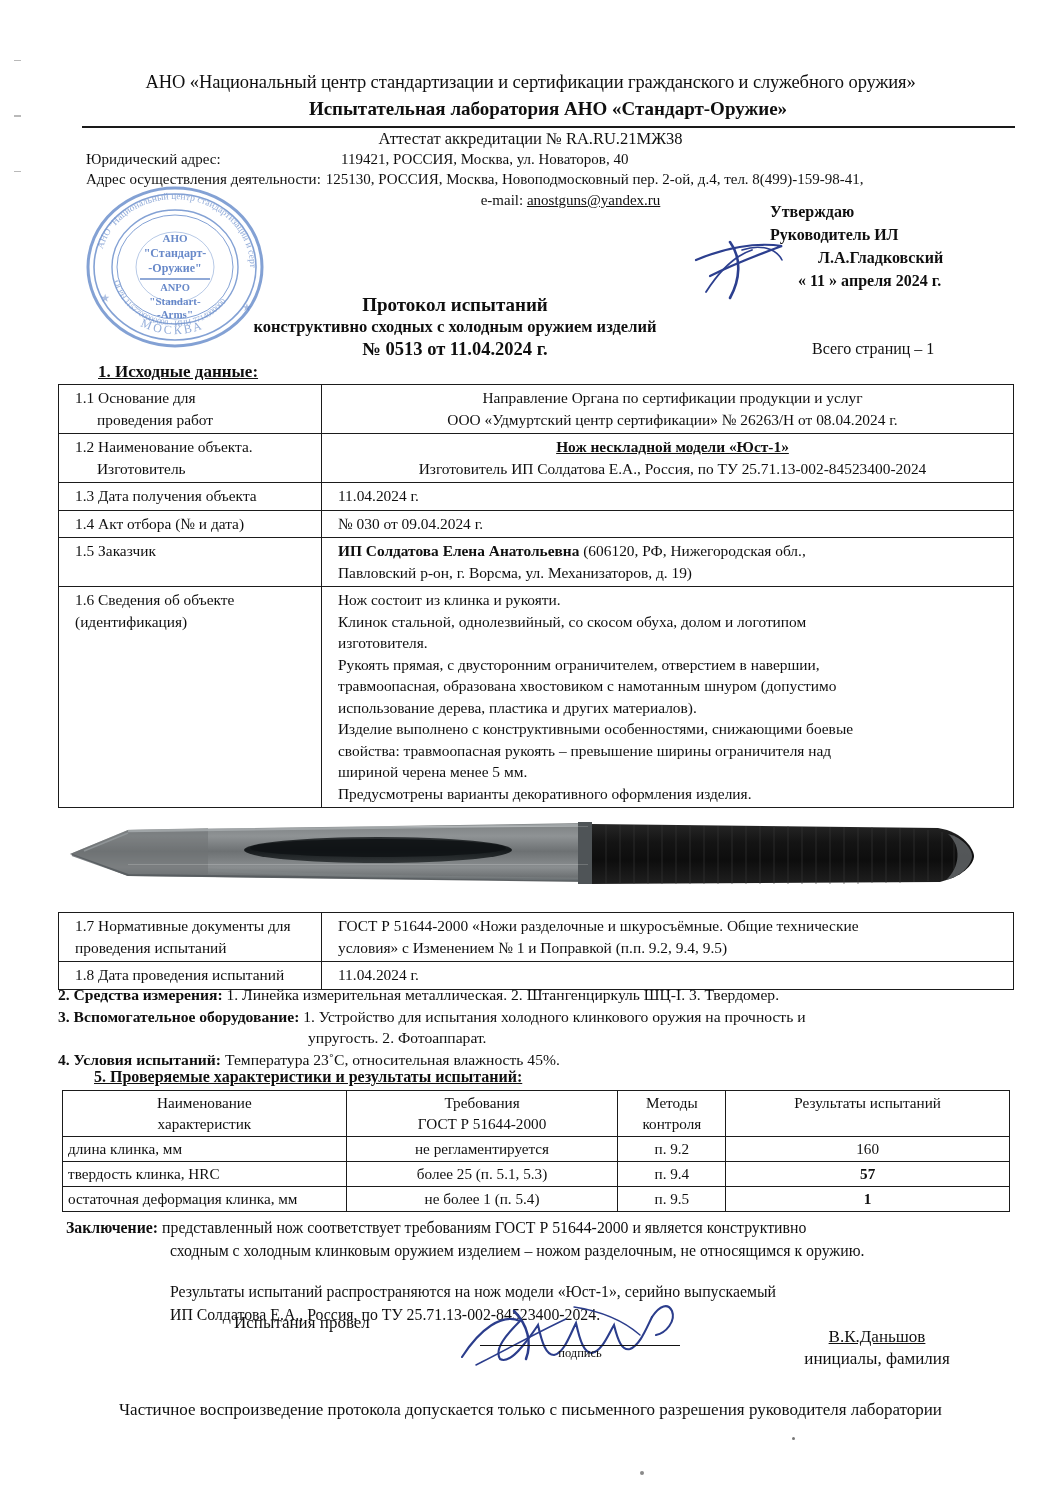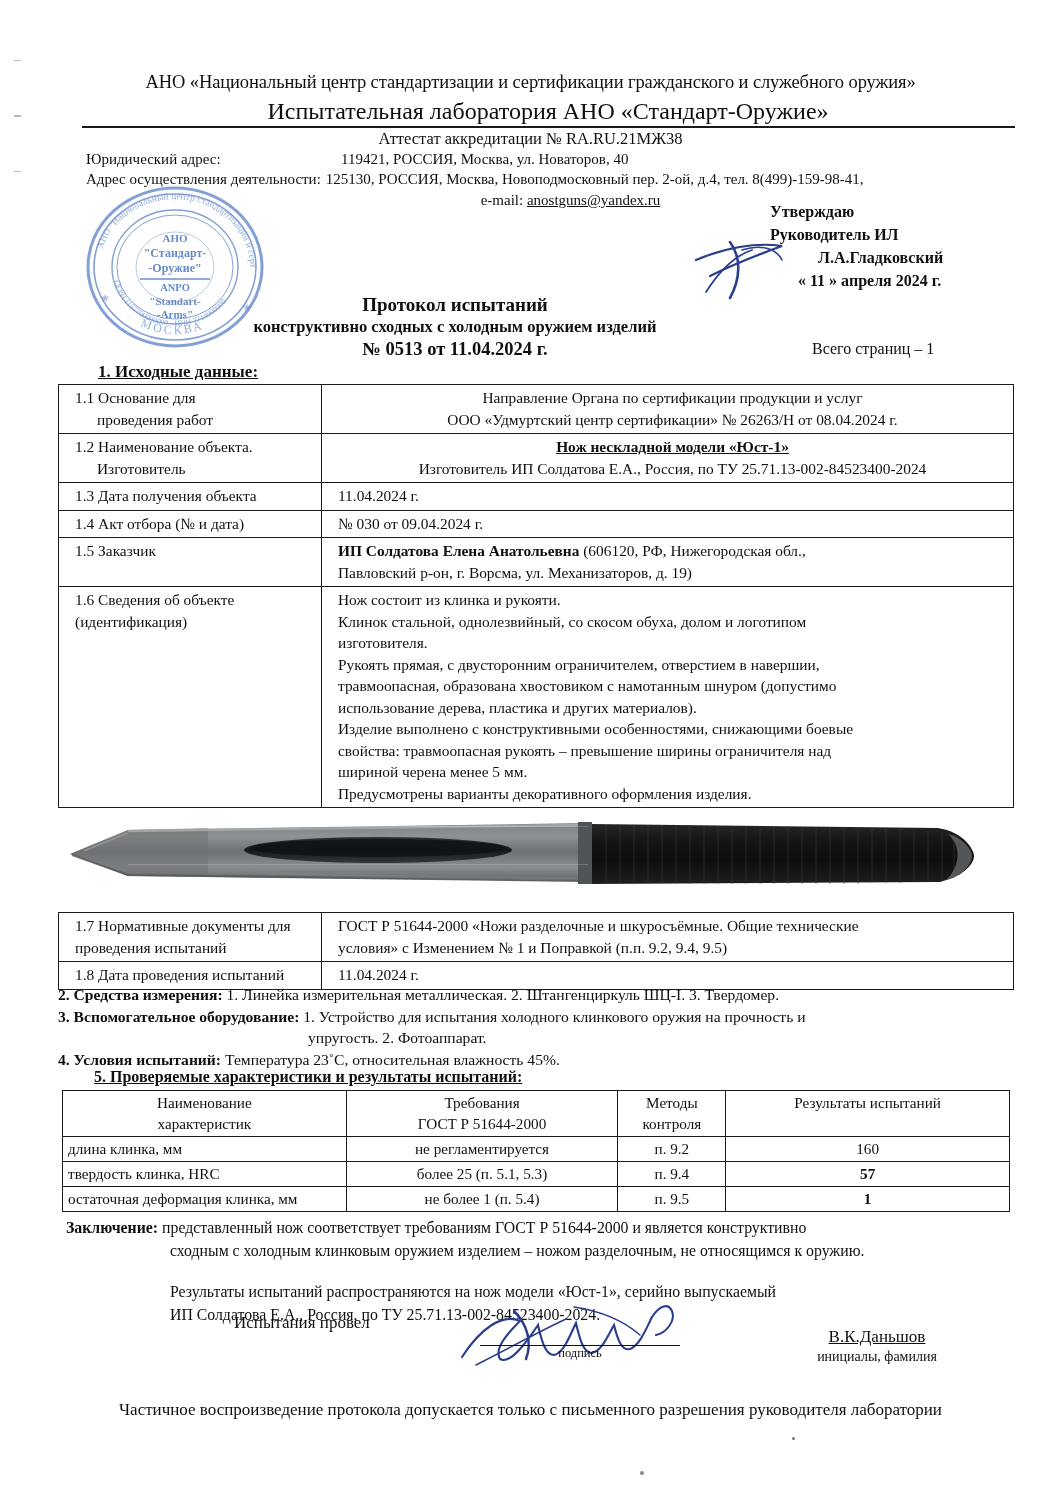--- a/index.html
+++ b/index.html
@@ -27,22 +27,22 @@
     position: absolute;
     top: 72px; left: 0; right: 0;
     text-align: center;
     font-size: 18.5px;
     letter-spacing: -0.1px;
   }
   .lab-line {
     position: absolute;
     top: 98px; left: 0; right: 0;
     text-align: center;
-    font-size: 24px;
-    font-weight: normal;
+    font-size: 19px;
+    font-weight: bold;
     padding-left: 35px;
   }
   .hr-double {
     position: absolute;
     left: 82px; right: 46px;
     top: 126px;
     border-top: 2.2px solid #1a1a1a;
   }
   .attestat {
     position: absolute;
@@ -248,21 +248,21 @@
     width: 190px;
     text-align: center;
     font-size: 17px;
     text-decoration: underline;
   }
   .sig-cap {
     position: absolute;
     left: 770px; top: 44px;
     width: 190px;
     text-align: center;
-    font-size: 14px;
+    font-size: 17px;
   }
 
   .footer-note {
     position: absolute;
     left: 0; right: 0;
     top: 1400px;
     text-align: center;
     font-size: 17px;
   }
   .dot-artifact {

